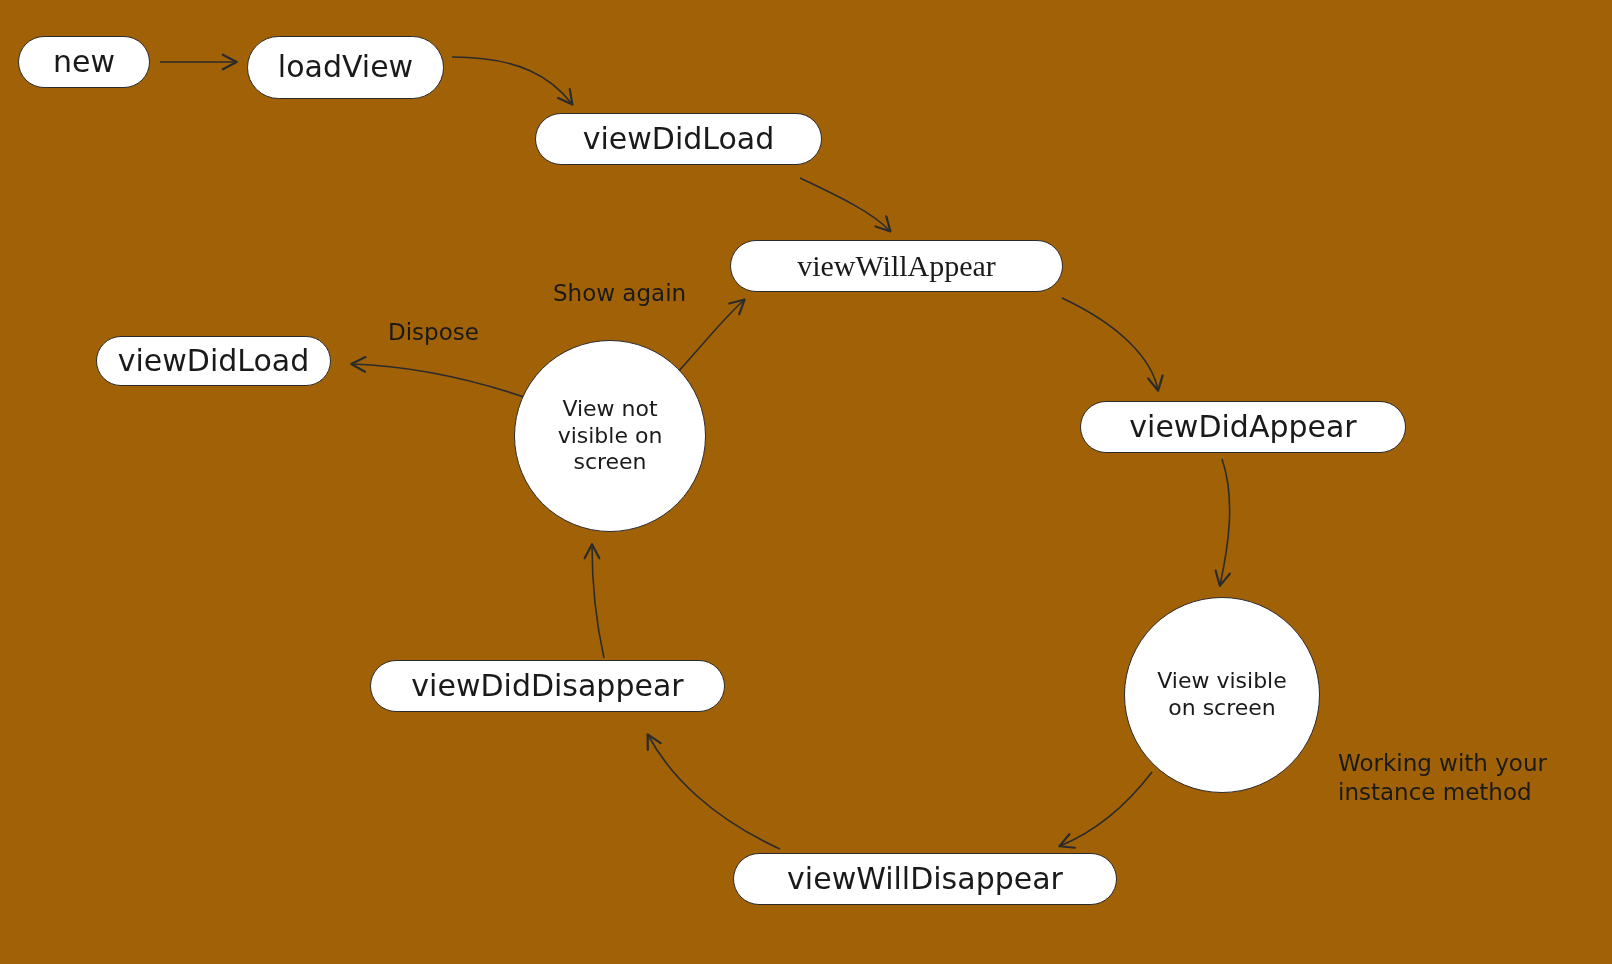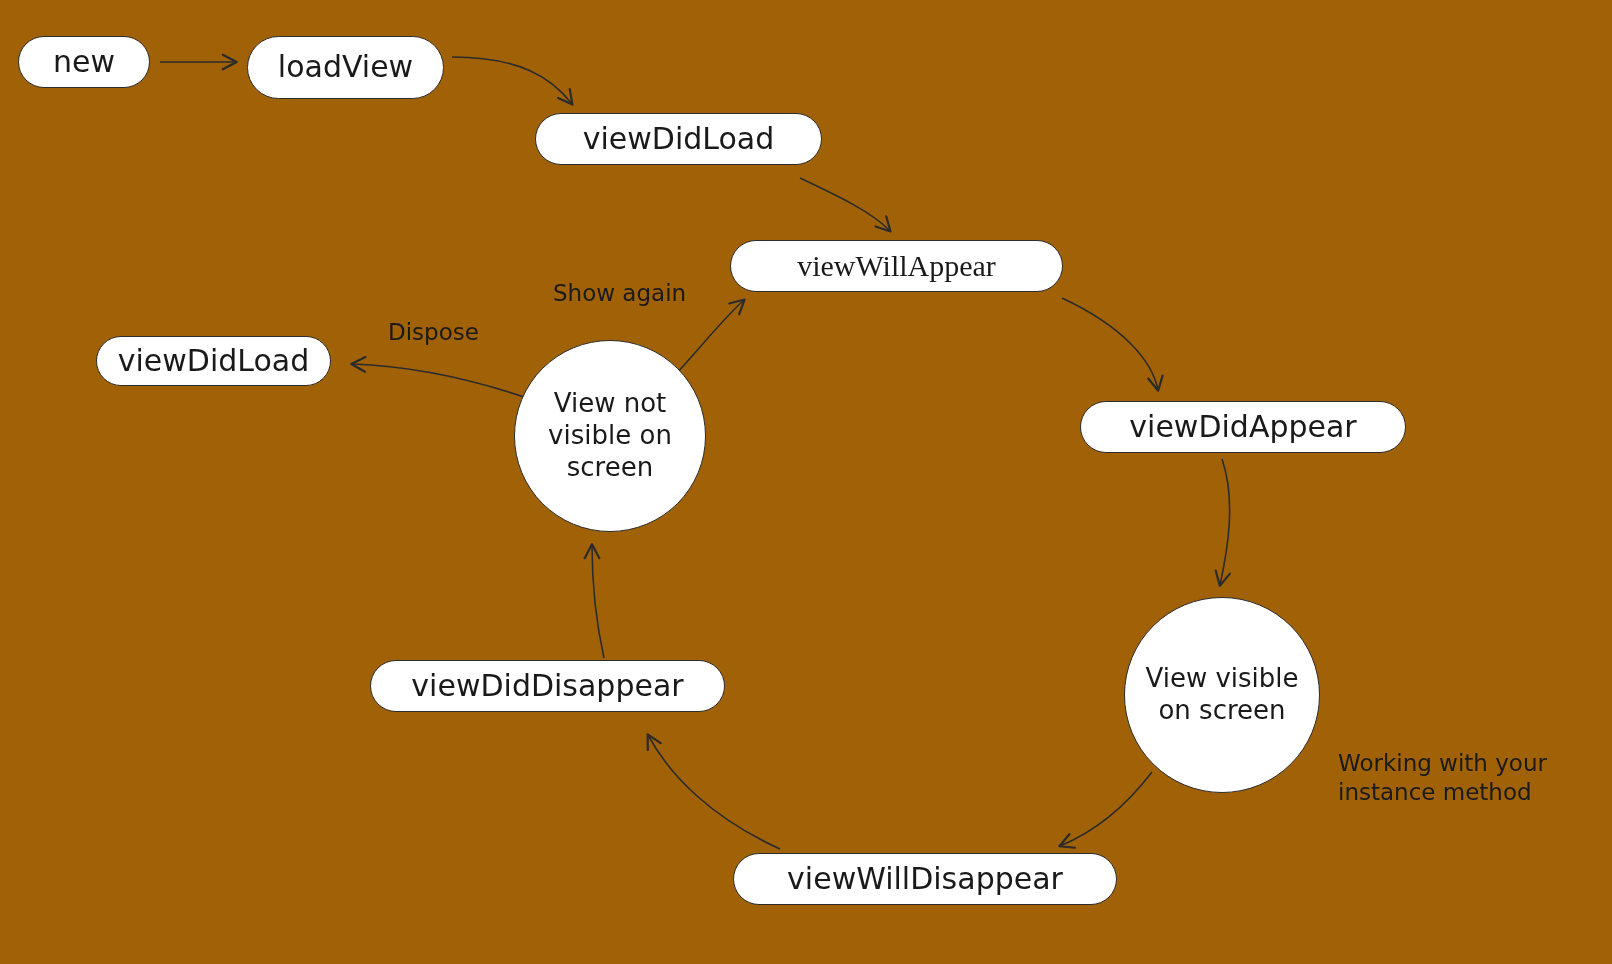--- a/index.html
+++ b/index.html
@@ -38,21 +38,21 @@
     line-height: 1.22;
   }
   .node.pill {
     border-radius: 999px;
     font-size: 30px;
     padding: 0 14px;
     white-space: nowrap;
   }
   .node.circle {
     border-radius: 50%;
-    font-size: 26px;
+    font-size: 22px;
     line-height: 1.22;
     padding: 0 16px;
   }
   .edge-label {
     position: absolute;
     color: #1a1a1a;
     font-size: 23px;
     line-height: 1.28;
     white-space: pre-line;
     text-align: right;

